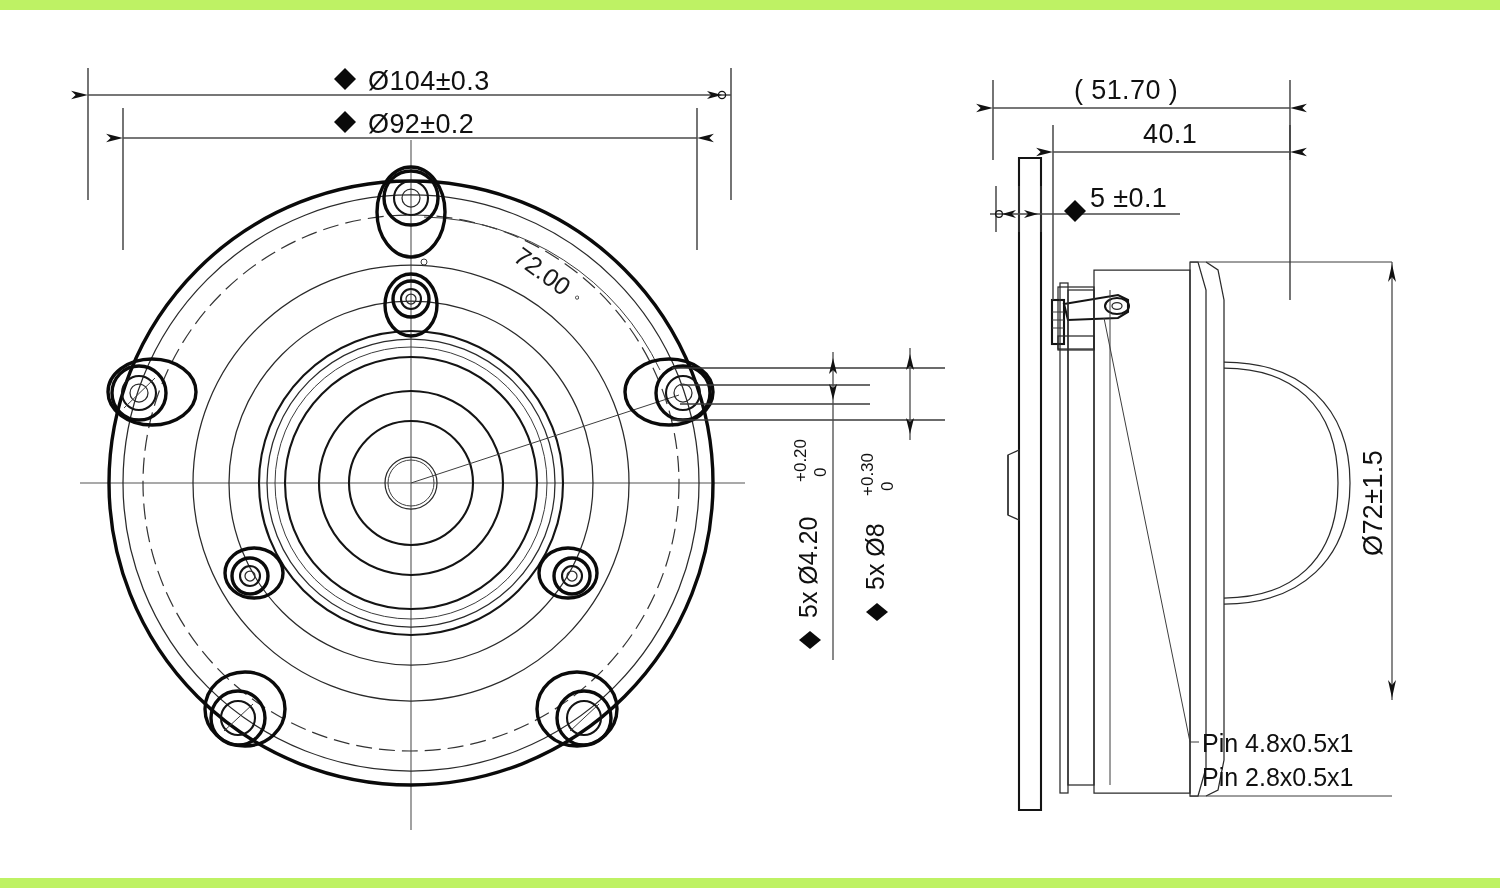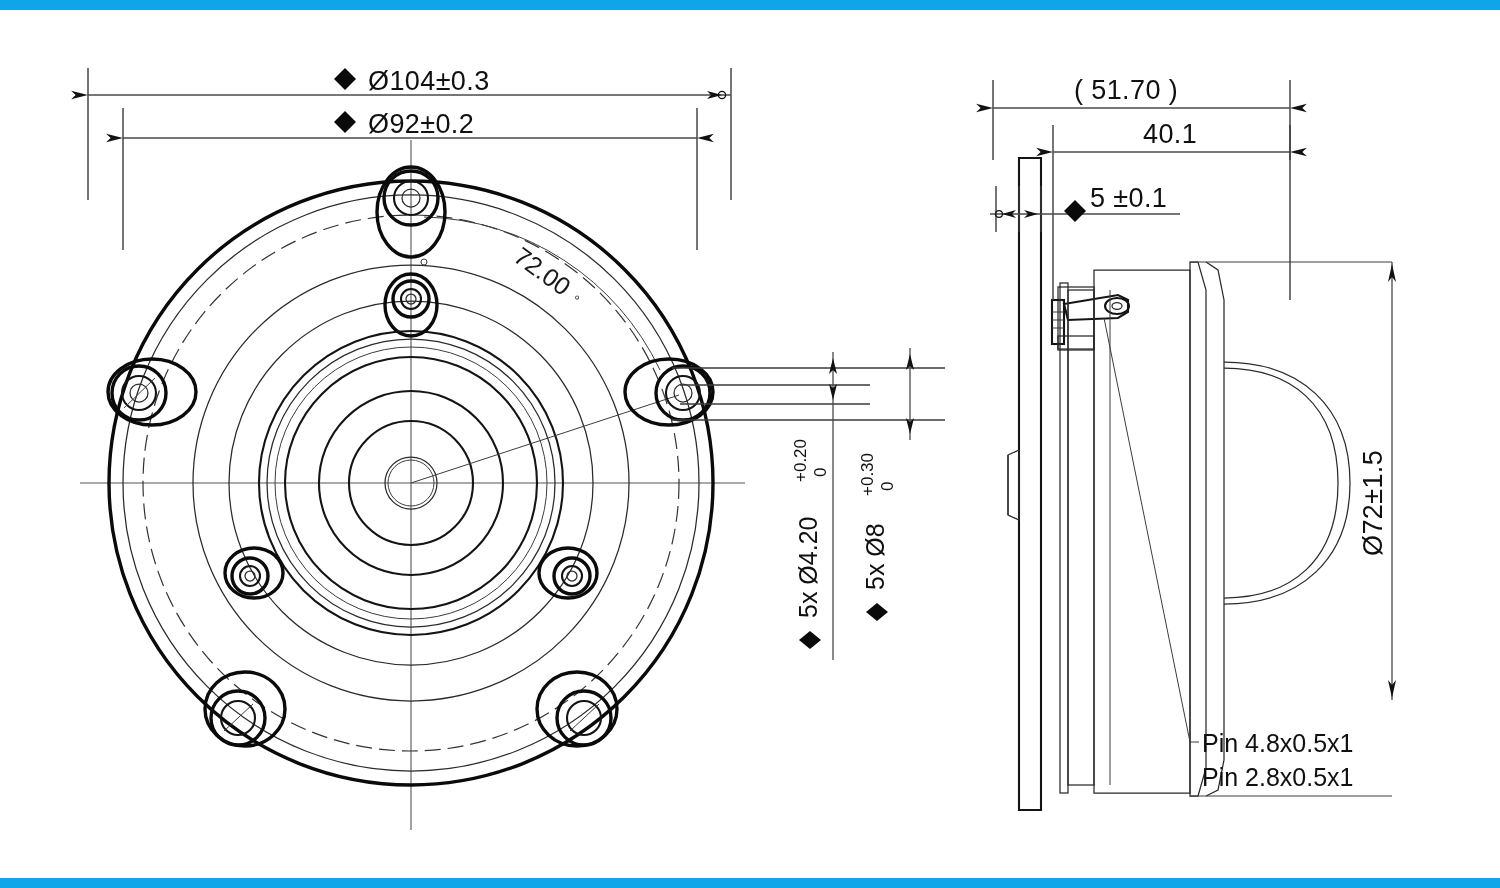--- a/index.html
+++ b/index.html
@@ -11,21 +11,21 @@
   body {
     width: 1500px;
     height: 888px;
     overflow: hidden;
     font-family: "Liberation Sans", sans-serif;
   }
   #sheet {
     position: relative;
     width: 1500px;
     height: 888px;
-    background: #0ea5e9;
+    background: #bef264;
   }
   #paper {
     position: absolute;
     left: 0;
     top: 10px;
     width: 1500px;
     height: 868px;
     background: #ffffff;
   }
   svg#drawing {

